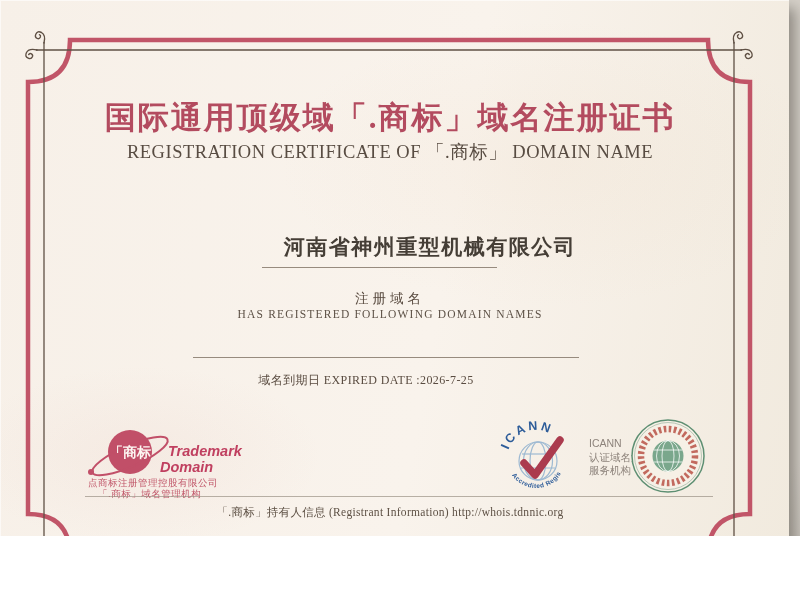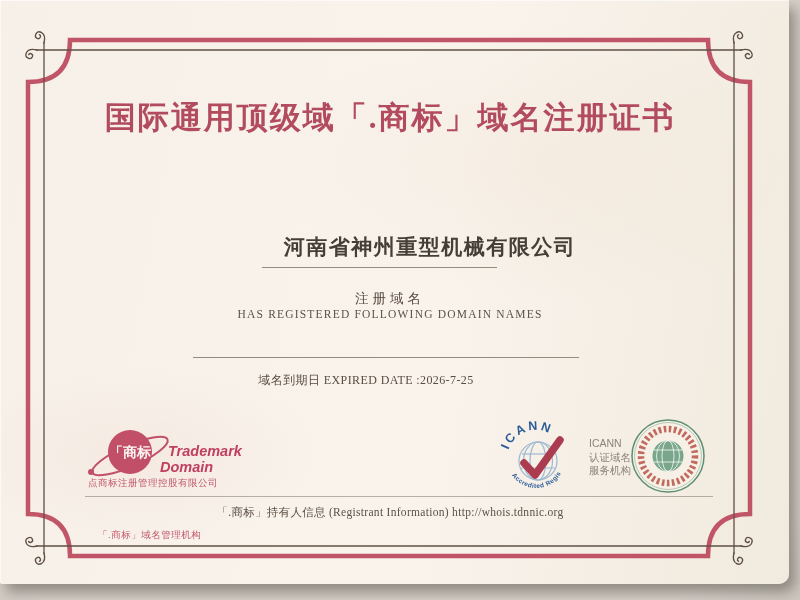--- a/index.html
+++ b/index.html
@@ -1,17 +1,17 @@
 <!DOCTYPE html>
 <html><head>
 <meta charset="utf-8">
 <style>
   html,body{margin:0;padding:0;}
   .stage{
-    position:relative;width:800px;height:600px;overflow:hidden;
+    position:relative;width:800px;height:536px;overflow:hidden;
     background:radial-gradient(130% 130% at 45% 40%, #d5d0c8 55%, #a39d94 100%);
     font-family:"Liberation Serif","DejaVu Serif",serif;
   }
   .paper{
     position:absolute;left:0;top:0;width:789px;height:584px;
     background:
       radial-gradient(ellipse 300px 150px at 18% 78%, rgba(215,160,150,.09), transparent 60%),
       radial-gradient(ellipse 420px 220px at 70% 28%, rgba(230,205,175,.14), transparent 65%),
       linear-gradient(100deg,#f7f0e8 0%,#f9f3ec 55%,#f1eade 100%);
     box-shadow:6px 8px 14px rgba(55,50,44,.45), 1px 1px 0 rgba(255,255,255,.6) inset;
@@ -26,21 +26,21 @@
   .registrant{top:233px;font-size:21px;font-weight:bold;color:#453e36;letter-spacing:1.5px;font-family:"Liberation Sans","DejaVu Sans",sans-serif;padding-left:40px;}
   .reg-cn{top:290px;font-size:13.5px;letter-spacing:4px;}
   .reg-en{top:308px;font-size:11.5px;letter-spacing:1.2px;color:#5d5146;}
   .domain{top:330px;font-size:20px;font-weight:bold;color:#453e36;letter-spacing:2px;font-family:"Liberation Sans","DejaVu Sans",sans-serif;}
   .rule{position:absolute;height:0;border-top:1.5px solid #978b7e;}
   .rule-registrant{left:262px;top:267px;width:235px;}
   .rule-domain{left:193px;top:357px;width:386px;}
   .expiry{top:372px;width:732px;font-size:12px;color:#5a4c41;letter-spacing:.4px;}
   .tm-logo{position:absolute;left:84px;top:426px;}
   .tm-org{position:absolute;left:88px;top:478px;font-size:9.5px;line-height:10.5px;color:#c05568;letter-spacing:.5px;font-family:"Liberation Sans","DejaVu Sans",sans-serif;}
-  .tm-org .l2{padding-left:10px;margin-top:41px;}
+  .tm-org .l2{padding-left:10px;}
   .icann-badge{position:absolute;left:497px;top:419px;}
   .icann-caption{position:absolute;left:589px;top:437px;font-size:10.5px;line-height:13.5px;color:#8d837b;font-family:"Liberation Sans","DejaVu Sans",sans-serif;}
   .seal{position:absolute;left:629px;top:417px;}
   .sep{position:absolute;left:85px;top:496px;width:628px;height:1px;background:#948a7e;opacity:.65;}
   .footer{top:505px;font-size:11.5px;color:#5d5044;letter-spacing:.3px;}
 </style>
 </head>
 <body>
 
 <div class="stage">
@@ -63,20 +63,21 @@
         <use href="#curl" transform="translate(741,50) scale(-1,1)"></use>
         <use href="#curl" transform="translate(734,43) scale(-1,1) rotate(90)"></use>
         <use href="#curl" transform="translate(37,546) scale(1,-1)"></use>
         <use href="#curl" transform="translate(44,553) scale(1,-1) rotate(90)"></use>
         <use href="#curl" transform="translate(741,546) scale(-1,-1)"></use>
         <use href="#curl" transform="translate(734,553) scale(-1,-1) rotate(90)"></use>
       </g>
     </svg>
 
     <div class="ctext title" style="color:#b34b5f">国际通用顶级域「.商标」域名注册证书</div>
+    <div class="ctext subtitle">REGISTRATION CERTIFICATE OF 「.商标」 DOMAIN NAME</div>
 
     <div class="ctext registrant">河南省神州重型机械有限公司</div>
     <div class="rule rule-registrant"></div>
 
     <div class="ctext reg-en">HAS REGISTERED FOLLOWING DOMAIN NAMES</div>
     <div class="ctext reg-cn">注册域名</div>
     <div class="rule rule-domain"></div>
     <div class="ctext expiry">域名到期日 EXPIRED DATE :2026-7-25</div>
 
     <div class="tm-logo">

